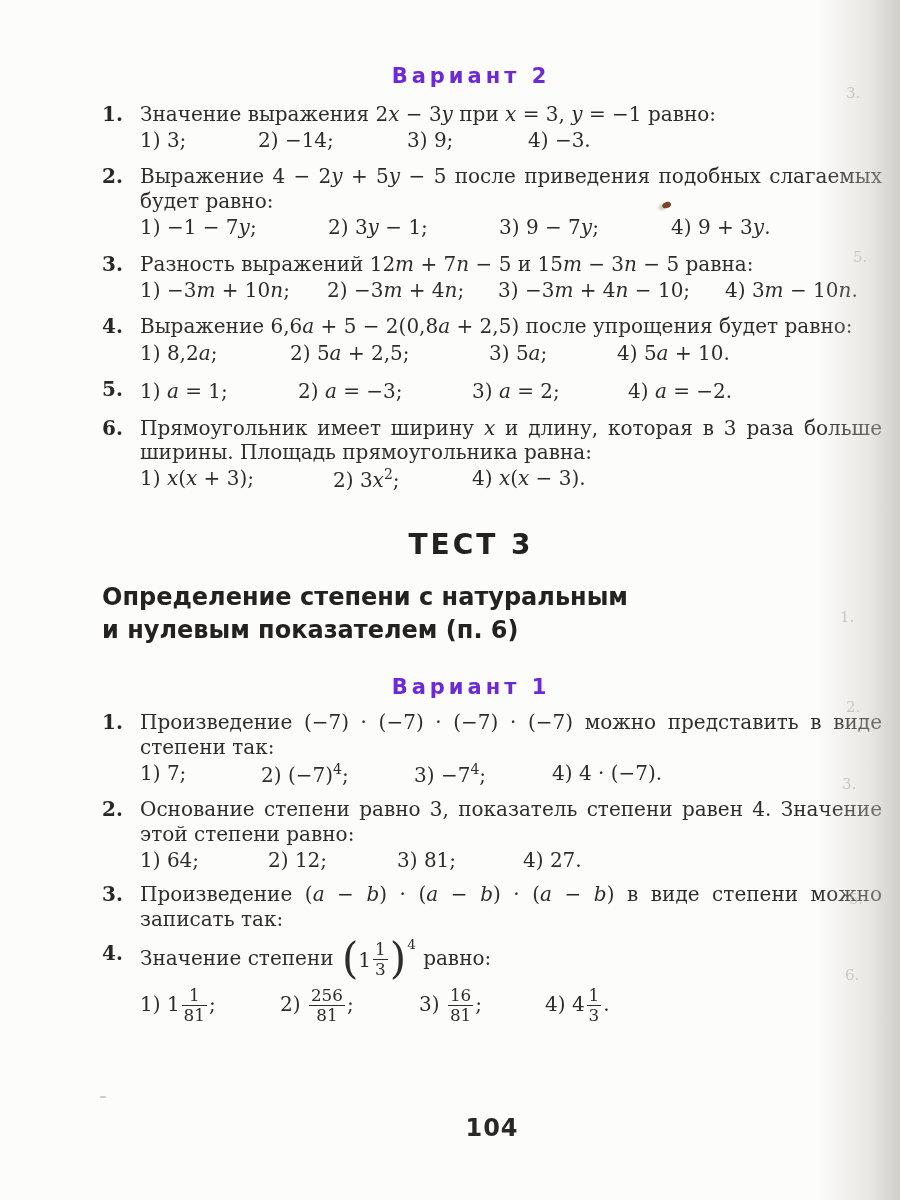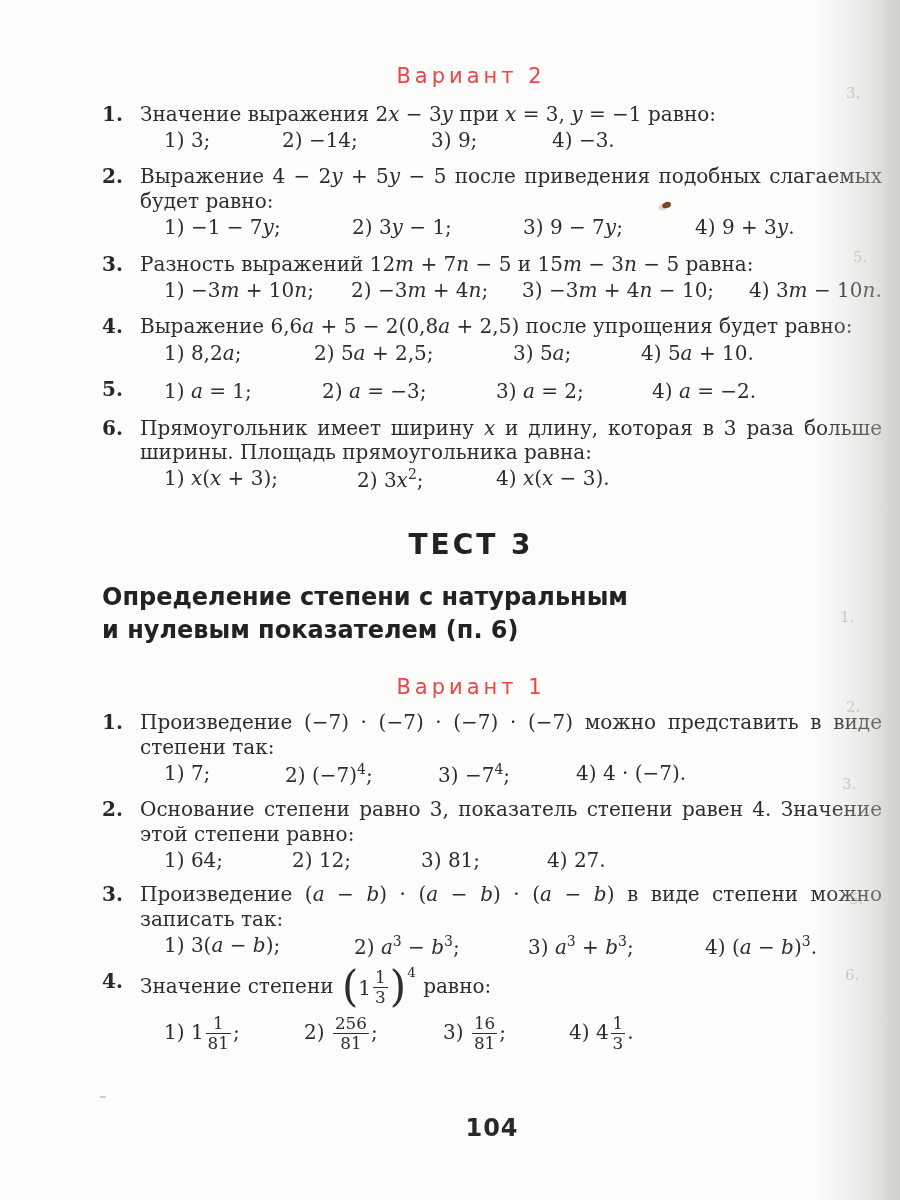--- a/index.html
+++ b/index.html
@@ -8,35 +8,35 @@
     background:linear-gradient(100deg,#ffffff 0%,#fdfdfc 60%,#f6f6f3 82%,#ececе8 100%);
     background-color:#fcfcfb;
     font-family:"DejaVu Serif","Liberation Serif",serif;
     font-size:20px;line-height:1.22;color:#2f2d2a;
   }
   .page::after{ 
     content:"";position:absolute;top:0;right:0;bottom:0;width:84px;pointer-events:none;
     background:linear-gradient(90deg,rgba(201,199,192,0) 0%,rgba(201,199,192,.38) 62%,rgba(180,178,170,.62) 100%);
   }
   .content{position:absolute;left:102px;top:64px;width:780px;}
-  .vh{font-family:"DejaVu Sans","Liberation Sans",sans-serif;font-weight:normal;
-      font-size:21px;letter-spacing:4px;text-align:center;margin:0 42px 0 0;color:#ef4444;}
+  .vh{font-family:"DejaVu Sans","Liberation Sans",sans-serif;font-weight:bold;
+      font-size:21px;letter-spacing:4px;text-align:center;margin:0 42px 0 0;color:#6d28d9;}
   .vh2{margin-top:28px;}
   .th{font-family:"DejaVu Sans","Liberation Sans",sans-serif;font-weight:bold;
       font-size:28px;letter-spacing:3px;text-align:center;margin:36px 42px 0 0;color:#232220;}
   .tt{font-family:"DejaVu Sans","Liberation Sans",sans-serif;font-weight:bold;
       font-size:24px;line-height:1.38;margin:18px 42px 0 0;color:#232220;}
   .tt .pt{font-weight:bold;}
   .q{display:flex;margin-top:12px;}
   .q.t3{margin-top:10px;}
   .qn{flex:0 0 38px;font-weight:bold;color:#2a2825;}
   .qb{flex:1;max-width:744px;}
   .stem{text-align:justify;}
   .opts{display:grid;margin-top:2px;}
-  .opts>span{white-space:nowrap;margin-left:24px;}
+  .opts>span{white-space:nowrap;}
   i{font-style:italic;}
   sup{font-size:0.7em;}
   .fr{display:inline-flex;flex-direction:column;text-align:center;vertical-align:middle;
       font-size:0.84em;line-height:1.1;margin:0 2px;position:relative;top:-1px;}
   .fr .n{display:block;border-bottom:1.4px solid currentColor;padding:0 2px;}
   .fr .d{display:block;padding:0 2px;}
   .pw{display:inline-flex;align-items:center;vertical-align:middle;margin:0 2px;}
   .bp{font-size:2.1em;font-weight:normal;line-height:.85;position:relative;top:-1px;}
   .px{font-size:0.68em;align-self:flex-start;position:relative;top:-0.35em;left:1px;}
   .pagenum{position:absolute;left:102px;top:1114px;width:780px;text-align:center;
@@ -163,26 +163,20 @@
           <span>3) 81;</span>
           <span>4) 27.</span>
         </div>
       </div>
     </div>
 
     <div class="q t3">
       <span class="qn">3.</span>
       <div class="qb">
         <div class="stem">Произведение (<i>a</i> − <i>b</i>) · (<i>a</i> − <i>b</i>) · (<i>a</i> − <i>b</i>) в виде степени можно записать так:</div>
-        <div class="opts" style="grid-template-columns:minmax(190px,max-content) minmax(174px,max-content) minmax(177px,max-content) max-content">
-          <span>1) 3(<i>a</i> − <i>b</i>);</span>
-          <span>2) <i>a</i><sup>3</sup> − <i>b</i><sup>3</sup>;</span>
-          <span>3) <i>a</i><sup>3</sup> + <i>b</i><sup>3</sup>;</span>
-          <span>4) (<i>a</i> − <i>b</i>)<sup>3</sup>.</span>
-        </div>
       </div>
     </div>
 
     <div class="q t3">
       <span class="qn">4.</span>
       <div class="qb">
         <div class="stem">Значение степени <span class="pw"><span class="bp">(</span>1<span class="fr">
                 <span class="n">1</span>
                 <span class="d">3</span>
               </span><span class="bp">)</span><sup class="px">4</sup></span> равно:</div>

